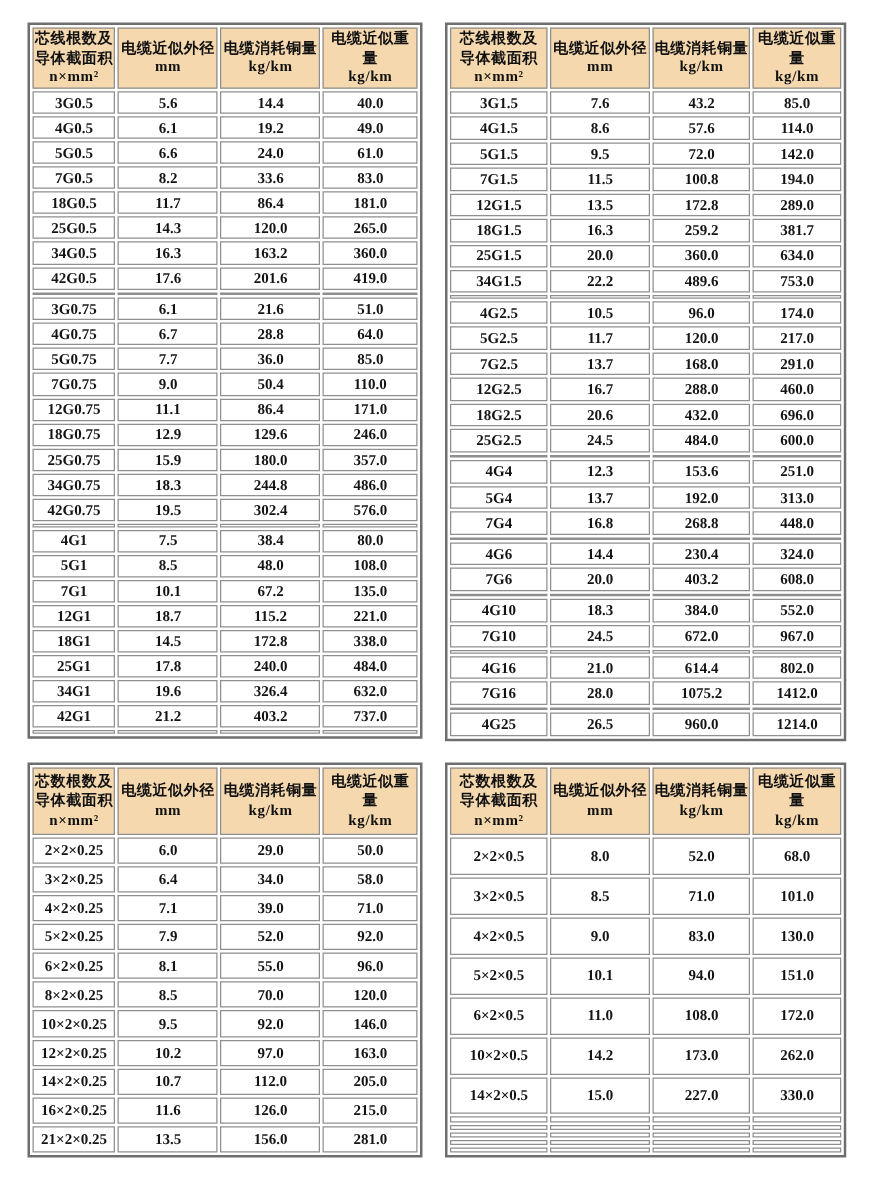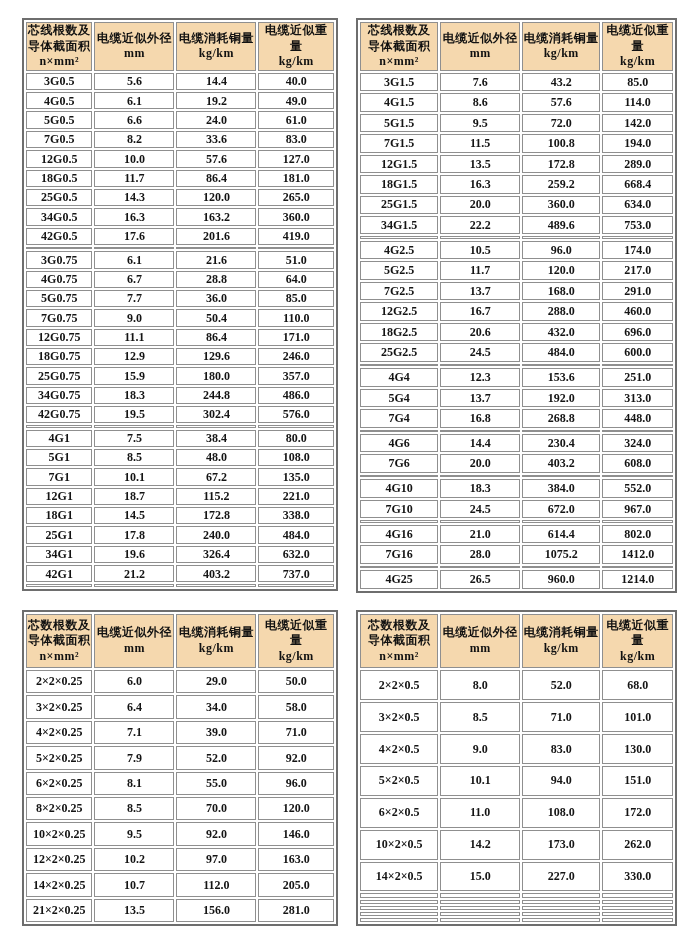--- a/index.html
+++ b/index.html
@@ -103,26 +103,20 @@
             <td>24.0</td>
             <td>61.0</td>
           </tr>
           <tr>
             <td>7G0.5</td>
             <td>8.2</td>
             <td>33.6</td>
             <td>83.0</td>
           </tr>
           <tr>
-            <td>12G0.5</td>
-            <td>10.0</td>
-            <td>57.6</td>
-            <td>127.0</td>
-          </tr>
-          <tr>
             <td>18G0.5</td>
             <td>11.7</td>
             <td>86.4</td>
             <td>181.0</td>
           </tr>
           <tr>
             <td>25G0.5</td>
             <td>14.3</td>
             <td>120.0</td>
             <td>265.0</td>
@@ -312,21 +306,21 @@
           <tr>
             <td>12G1.5</td>
             <td>13.5</td>
             <td>172.8</td>
             <td>289.0</td>
           </tr>
           <tr>
             <td>18G1.5</td>
             <td>16.3</td>
             <td>259.2</td>
-            <td>668.4</td>
+            <td>381.7</td>
           </tr>
           <tr>
             <td>25G1.5</td>
             <td>20.0</td>
             <td>360.0</td>
             <td>634.0</td>
           </tr>
           <tr>
             <td>34G1.5</td>
             <td>22.2</td>
@@ -539,20 +533,26 @@
             <td>97.0</td>
             <td>163.0</td>
           </tr>
           <tr>
             <td>14×2×0.25</td>
             <td>10.7</td>
             <td>112.0</td>
             <td>205.0</td>
           </tr>
           <tr>
+            <td>16×2×0.25</td>
+            <td>11.6</td>
+            <td>126.0</td>
+            <td>215.0</td>
+          </tr>
+          <tr>
             <td>21×2×0.25</td>
             <td>13.5</td>
             <td>156.0</td>
             <td>281.0</td>
           </tr>
         </tbody>
     </table>
   </section>
 
   <section class="tblbox pos-br">

